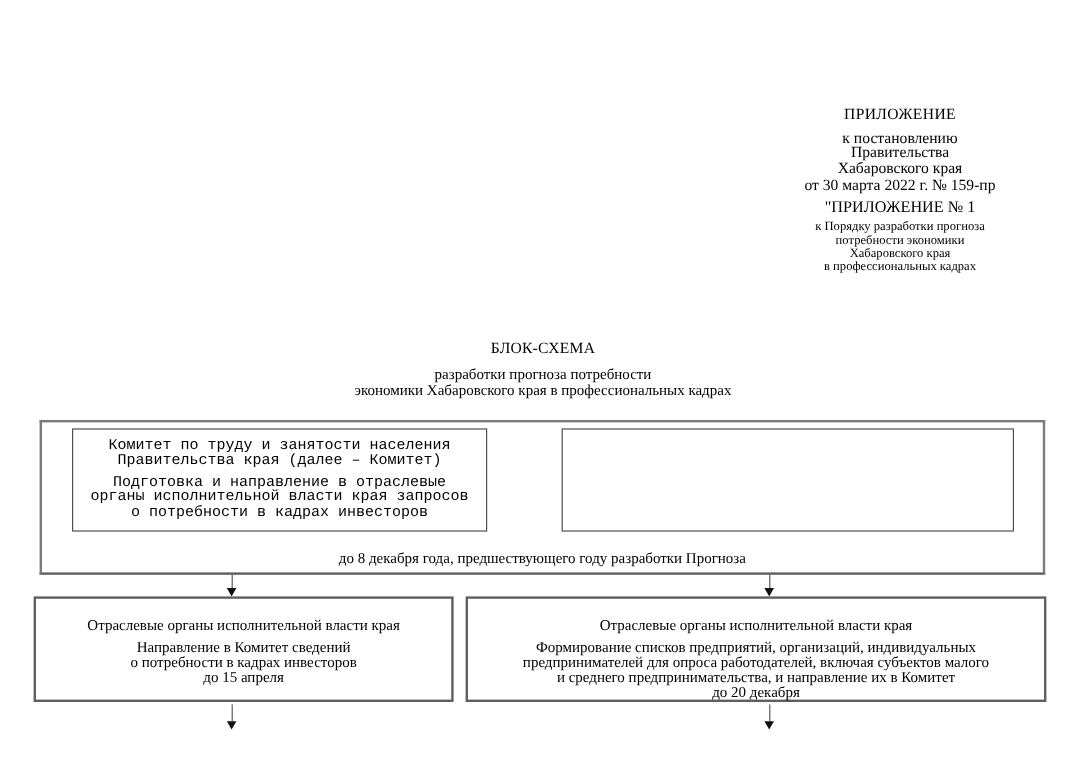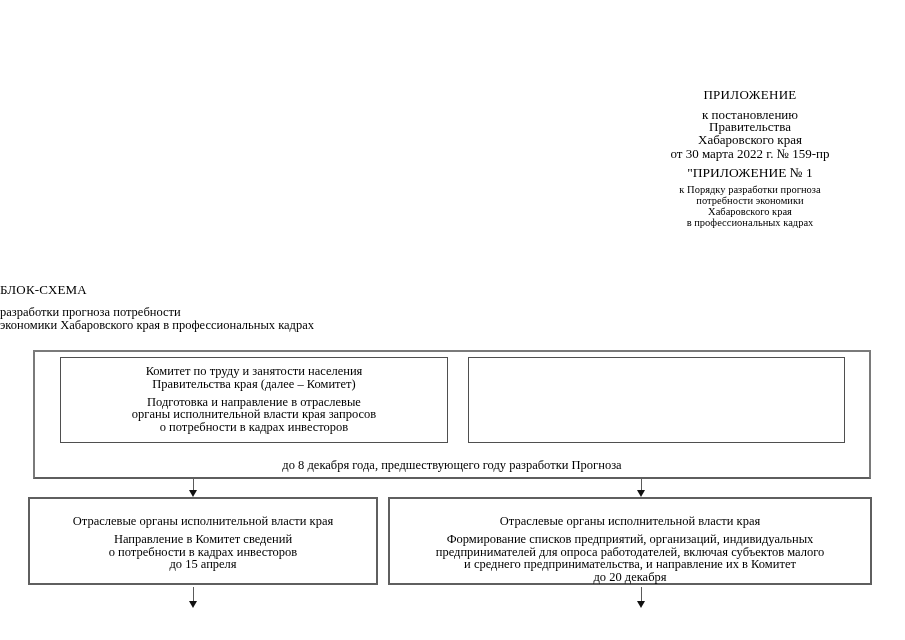--- a/index.html
+++ b/index.html
@@ -19,38 +19,38 @@
   }
   .h-p1 { margin-bottom: 7px; letter-spacing: 0.3px; }
   .h-p2 { margin-bottom: 2px; white-space: pre-line; }
   .h-p3 { margin-bottom: 6px; }
   .h-p4 { margin-bottom: 4px; font-size: 13.5px; }
   .h-p5 { font-size: 10.5px; line-height: 11px; white-space: pre-line; font-family: Liberation Serif, serif; }
 
   
   .title-block {
     position: absolute; left: 0; top: 282px; width: 905px;
-    text-align: left;
+    text-align: center;
   }
   .t-main { font-size: 13px; margin-bottom: 8px; letter-spacing: 0.2px; }
   .t-sub  { font-size: 12.5px; line-height: 13px; white-space: pre-line; }
 
   
   .outer-box {
     position: absolute; left: 33px; top: 350px; width: 834px; height: 125px;
     border: 2px solid #7a7a7a;
     border-bottom-color: #5e5e5e;
   }
   .inner-box {
     position: absolute; top: 5px; height: 86px;
     border: 1.5px solid #4f4f4f;
     text-align: center; font-size: 12.5px; line-height: 12.8px;
     box-sizing: border-box; padding-top: 7px;
   }
-  .inner-box.left  { left: 25px;  width: 388px; }
+  .inner-box.left  { left: 25px;  width: 346px; font-family: Liberation Mono, monospace; }
   .inner-box.right { left: 433px; width: 377px; }
 
   .box-title { white-space: pre-line; margin-bottom: 5px; }
   .box-body  { white-space: pre-line; }
 
   .band {
     position: absolute; left: 0; bottom: 4px; width: 100%;
     text-align: center; font-size: 12.5px;
   }
 

